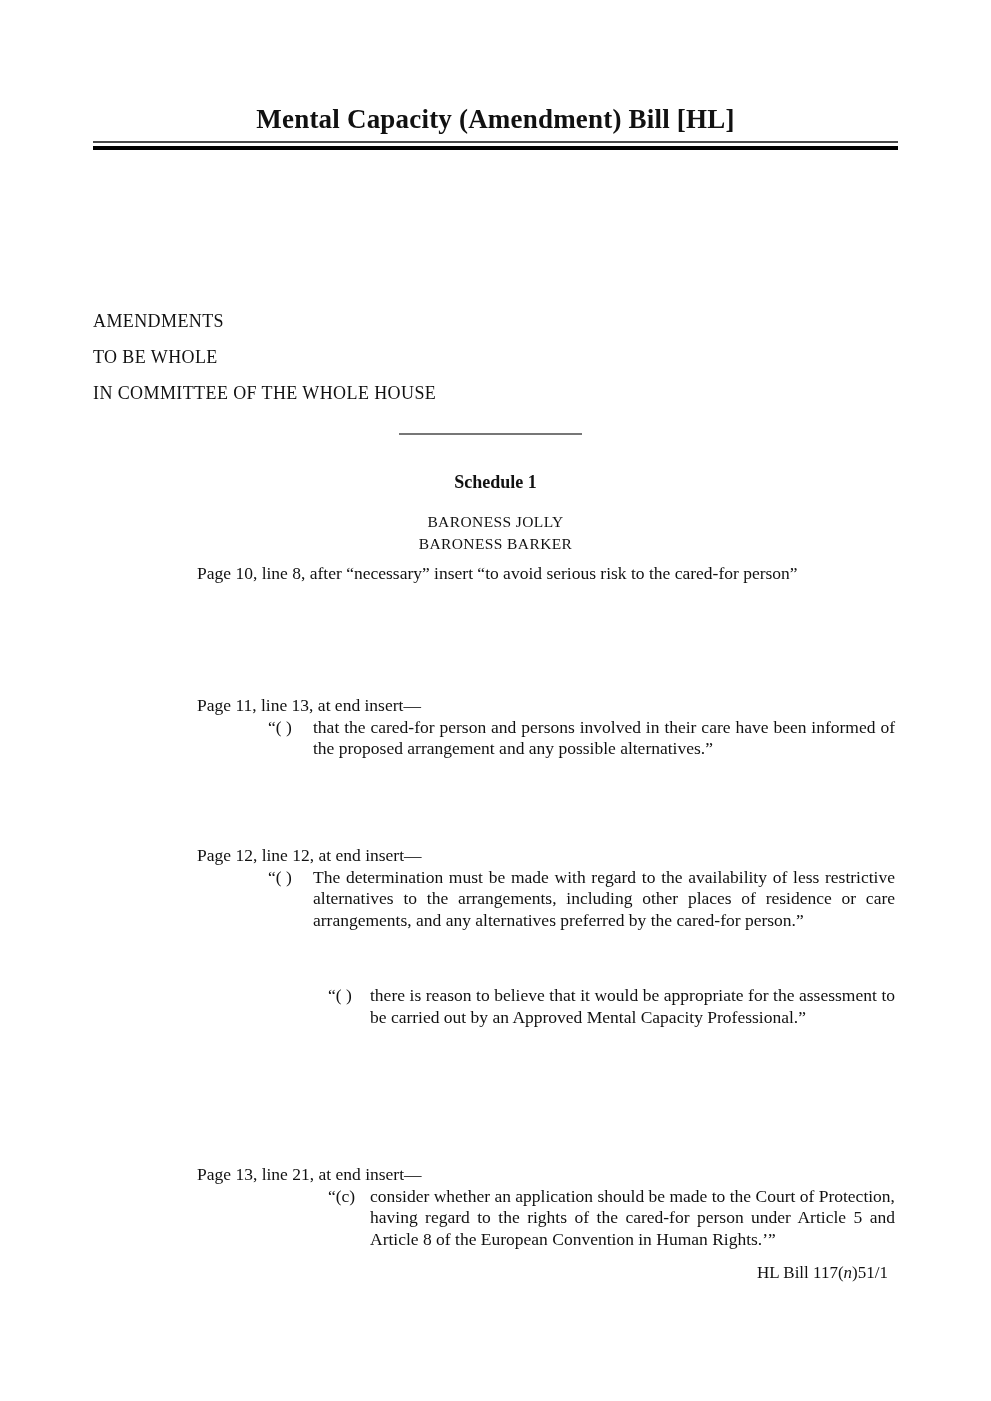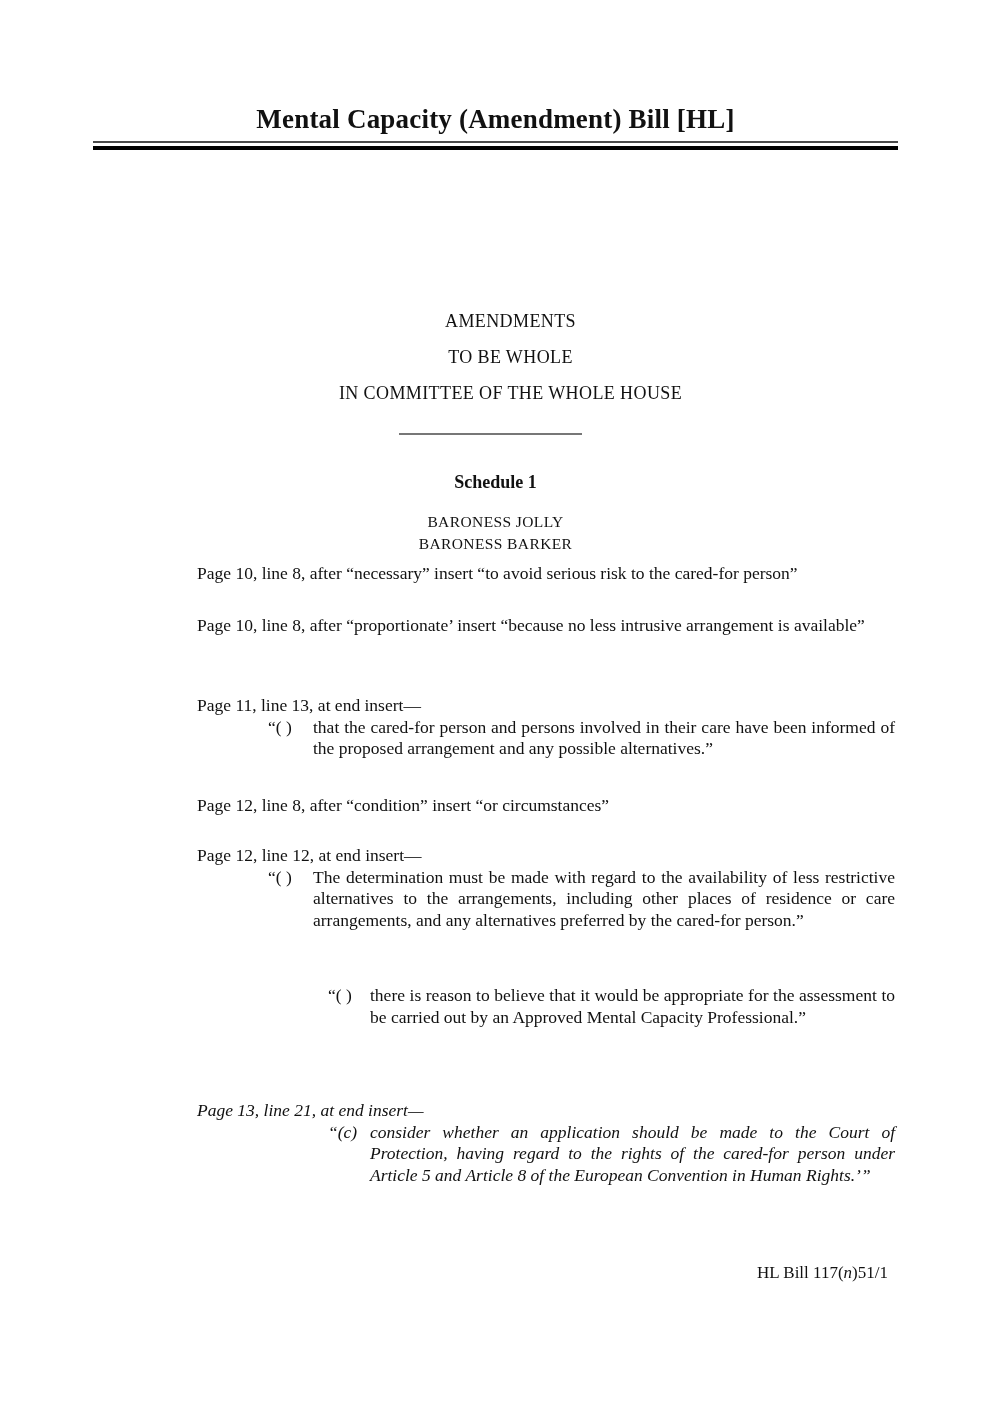--- a/index.html
+++ b/index.html
@@ -31,22 +31,21 @@
   }
   .rule-thick {
     position: absolute;
     top: 146px; left: 93px; width: 805px; height: 3.5px;
     background: #000000;
   }
 
   
   .intro {
     position: absolute;
-    top: 303px; left: 108px; width: 805px;
-    text-align: center;
+    top: 303px; left: 93px; width: 805px;
     font-size: 18px;
     line-height: 36px;
     letter-spacing: 0.4px;
   }
 
   .separator-rule {
     position: absolute;
     top: 433px; left: 399px; width: 183px; height: 1.5px;
     background: #777777;
   }
@@ -119,47 +118,41 @@
 
   <div class="sponsors">
     <div>BARONESS JOLLY</div>
     <div>BARONESS BARKER</div>
   </div>
 
   <div class="amendments">
       <article class="amendment" style="top: 563px;">
         <p class="instruction">Page 10, line 8, after “necessary” insert “to avoid serious risk to the cared-for person”</p>
       </article>
-      <article class="amendment" style="top: 615px;">
-        <p class="instruction">Page 10, line 8, after “proportionate’ insert “because no less intrusive arrangement is available”</p>
-      </article>
       <article class="amendment" style="top: 695px;">
         <p class="instruction">Page 11, line 13, at end insert—</p>
         <div class="subitem indent-1">
           <span class="marker">“( )</span>
           <span class="subtext">that the cared-for person and persons involved in their care have been informed of the proposed arrangement and any possible alternatives.”</span>
         </div>
-      </article>
-      <article class="amendment" style="top: 795px;">
-        <p class="instruction">Page 12, line 8, after “condition” insert “or circumstances”</p>
       </article>
       <article class="amendment" style="top: 845px;">
         <p class="instruction">Page 12, line 12, at end insert—</p>
         <div class="subitem indent-1">
           <span class="marker">“( )</span>
           <span class="subtext">The determination must be made with regard to the availability of less restrictive alternatives to the arrangements, including other places of residence or care arrangements, and any alternatives preferred by the cared-for person.”</span>
         </div>
       </article>
       <article class="amendment" style="top: 985px;">
         <div class="subitem indent-2">
           <span class="marker">“( )</span>
           <span class="subtext">there is reason to believe that it would be appropriate for the assessment to be carried out by an Approved Mental Capacity Professional.”</span>
         </div>
       </article>
-      <article class="amendment" style="top: 1100px; font-style: italic;">
+      <article class="amendment" style="top: 1164px;">
         <p class="instruction">Page 13, line 21, at end insert—</p>
         <div class="subitem indent-2">
           <span class="marker">“(c)</span>
           <span class="subtext">consider whether an application should be made to the Court of Protection, having regard to the rights of the cared-for person under Article 5 and Article 8 of the European Convention in Human Rights.’”</span>
         </div>
       </article>
     </div>
 
   <div class="footer">
     <div><span>HL Bill 117(</span><span class="italic">n</span><span>)</span></div>

